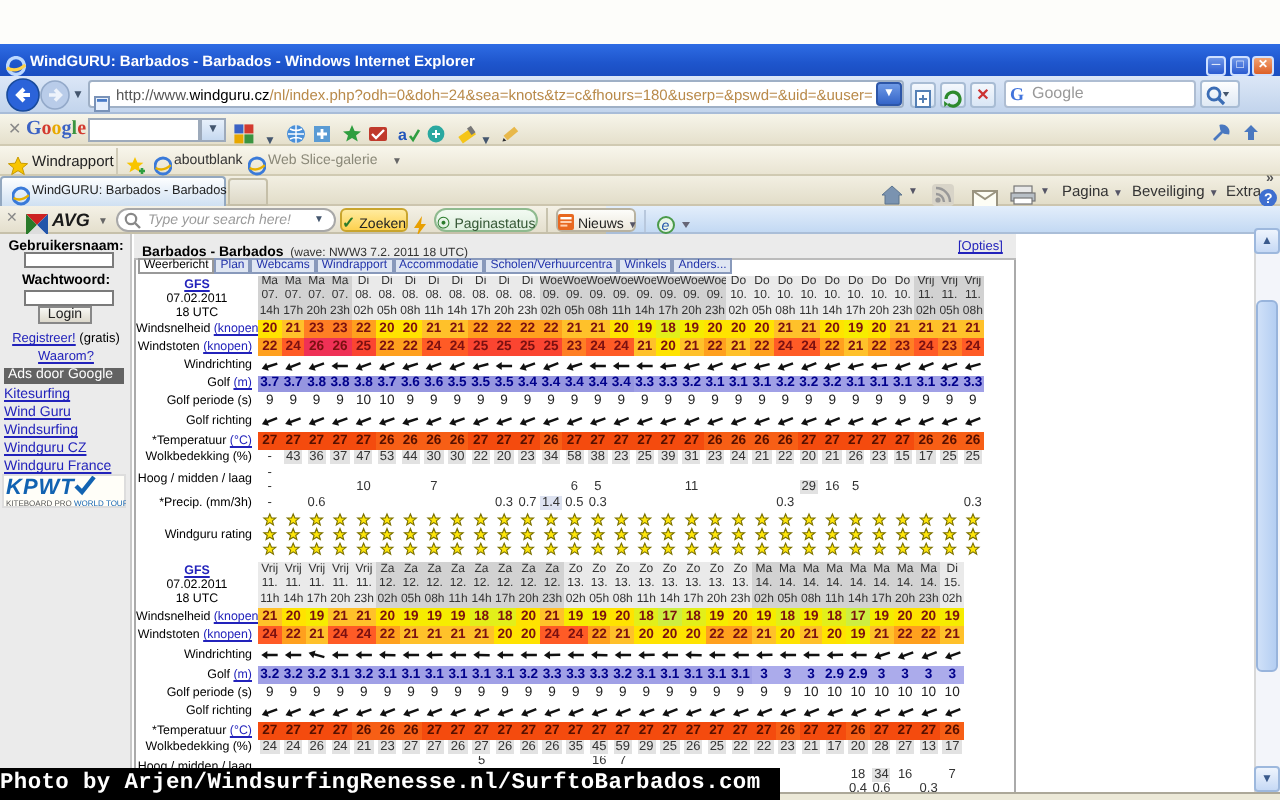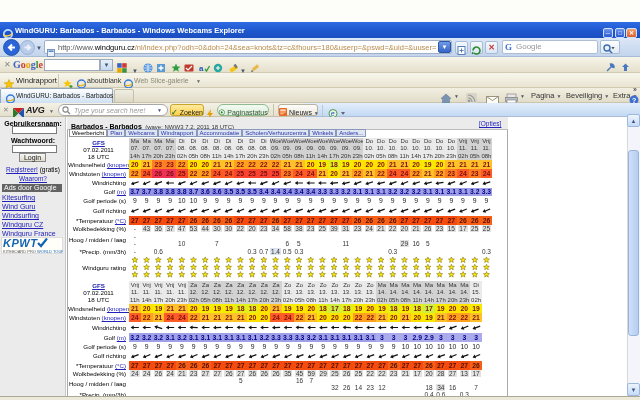--- a/index.html
+++ b/index.html
@@ -14,21 +14,21 @@
 <path id="st" d="M 0 -3.8 L 1.05 -1.25 3.7 -1.18 1.6 0.55 2.3 3.1 0 1.65 -2.3 3.1 -1.6 0.55 -3.7 -1.18 -1.05 -1.25 Z" fill="#ffe60a" stroke="#7a7000" stroke-width="0.7"></path>
 </defs>
     </svg>
 
 <div style="position:absolute;left:0px;top:0px;width:640px;height:22px;background:#fdfdfa;"></div>
 <div style="position:absolute;left:0px;top:22px;width:640px;height:16px;background:linear-gradient(#2e6ce4,#1e55cc 60%,#1a4dc0);"></div>
 <div style="position:absolute;left:3px;top:25px;width:10px;height:10px;"><svg width="10" height="10">
         <circle cx="5" cy="5" r="4.2" fill="none" stroke="#bcd8ff" stroke-width="1.7"></circle>
         <path d="M0.5 6 Q5 8.5 9.7 4.5" stroke="#ffd24a" stroke-width="1.6" fill="none"></path>
       </svg></div>
-<div style="position:absolute;left:15px;top:25px;width:420px;height:11px;color:#fff;font-size:7.5px;font-weight:bold;line-height:11px;white-space:nowrap;">WindGURU: Barbados - Barbados - Windows Webcams Explorer</div>
+<div style="position:absolute;left:15px;top:25px;width:420px;height:11px;color:#fff;font-size:7.5px;font-weight:bold;line-height:11px;white-space:nowrap;">WindGURU: Barbados - Barbados - Windows Internet Explorer</div>
 <div style="position:absolute;left:603px;top:28px;width:10px;height:10px;background:linear-gradient(#6e96e8,#2a5ad0);border:1px solid #cfe0ff;border-radius:2px;color:#fff;font-size:6px;line-height:8px;text-align:center;font-weight:bold;">─</div>
 <div style="position:absolute;left:615px;top:28px;width:10px;height:10px;background:linear-gradient(#6e96e8,#2a5ad0);border:1px solid #cfe0ff;border-radius:2px;color:#fff;font-size:6px;line-height:8px;text-align:center;font-weight:bold;">□</div>
 <div style="position:absolute;left:626px;top:28px;width:11px;height:10px;background:linear-gradient(#f2a271,#dd5f27);border:1px solid #cfe0ff;border-radius:2px;color:#fff;font-size:6px;line-height:8px;text-align:center;font-weight:bold;">✕</div>
 <div style="position:absolute;left:0px;top:38px;width:640px;height:19px;background:linear-gradient(#dce7f7,#c2d4ec);border-bottom:1px solid #a8bcd8;"></div>
 <div style="position:absolute;left:3px;top:39px;width:17px;height:17px;"><svg width="17" height="17">
         <circle cx="8.5" cy="8.5" r="8" fill="#2b63d9"></circle>
         <circle cx="8.5" cy="8.5" r="8" fill="none" stroke="#184a9b" stroke-width="0.8"></circle>
         <path d="M12 8.5 L6.5 8.5 M9 5.5 L6 8.5 L9 11.5" stroke="#fff" stroke-width="2" fill="none"></path>
       </svg></div>
 <div style="position:absolute;left:20px;top:40px;width:15px;height:15px;"><svg width="15" height="15">
@@ -1281,12 +1281,13 @@
 <div class="c" style="width:11.780px;font-size:6.5px;line-height:7px;background:#fff;color:#333;">0.6</div>
 <div class="c" style="width:11.780px;font-size:6.5px;line-height:7px;background:#fff;color:#333;"></div>
 <div class="c" style="width:11.780px;font-size:6.5px;line-height:7px;background:#fff;color:#333;">0.3</div>
 <div class="c" style="width:11.780px;font-size:6.5px;line-height:7px;background:#fff;color:#333;"></div>
 </div>
 <div style="position:absolute;left:627px;top:117px;width:13px;height:279px;background:#f3f5fa;border-left:1px solid #d8d8d8;"></div>
 <div style="position:absolute;left:627px;top:114px;width:13px;height:13px;background:linear-gradient(#eef4fd,#c6d9f5);border:1px solid #9db8dd;border-radius:2px;color:#3a5a8c;font-size:6px;text-align:center;line-height:12px;">▲</div>
 <div style="position:absolute;left:628px;top:150px;width:11px;height:186px;background:linear-gradient(90deg,#cfe0f8,#b4cef2);border:1px solid #98b4dc;border-radius:3px;"></div>
 <div style="position:absolute;left:627px;top:383px;width:13px;height:13px;background:linear-gradient(#eef4fd,#c6d9f5);border:1px solid #9db8dd;border-radius:2px;color:#3a5a8c;font-size:6px;text-align:center;line-height:12px;">▼</div>
 <div style="position:absolute;left:0px;top:396px;width:640px;height:4px;background:#ece9d8;border-top:1px solid #aca899;"></div>
+<div style="position:absolute;left:0px;top:384px;width:390px;height:16px;background:#000;color:#fff;font-family:Liberation Mono,monospace;font-size:11.2px;font-weight:bold;line-height:16px;white-space:nowrap;overflow:hidden;z-index:50;letter-spacing:0.2px;">Photo by Arjen/WindsurfingRenesse.nl/SurftoBarbados.com</div>
 </div>
 </body></html>

